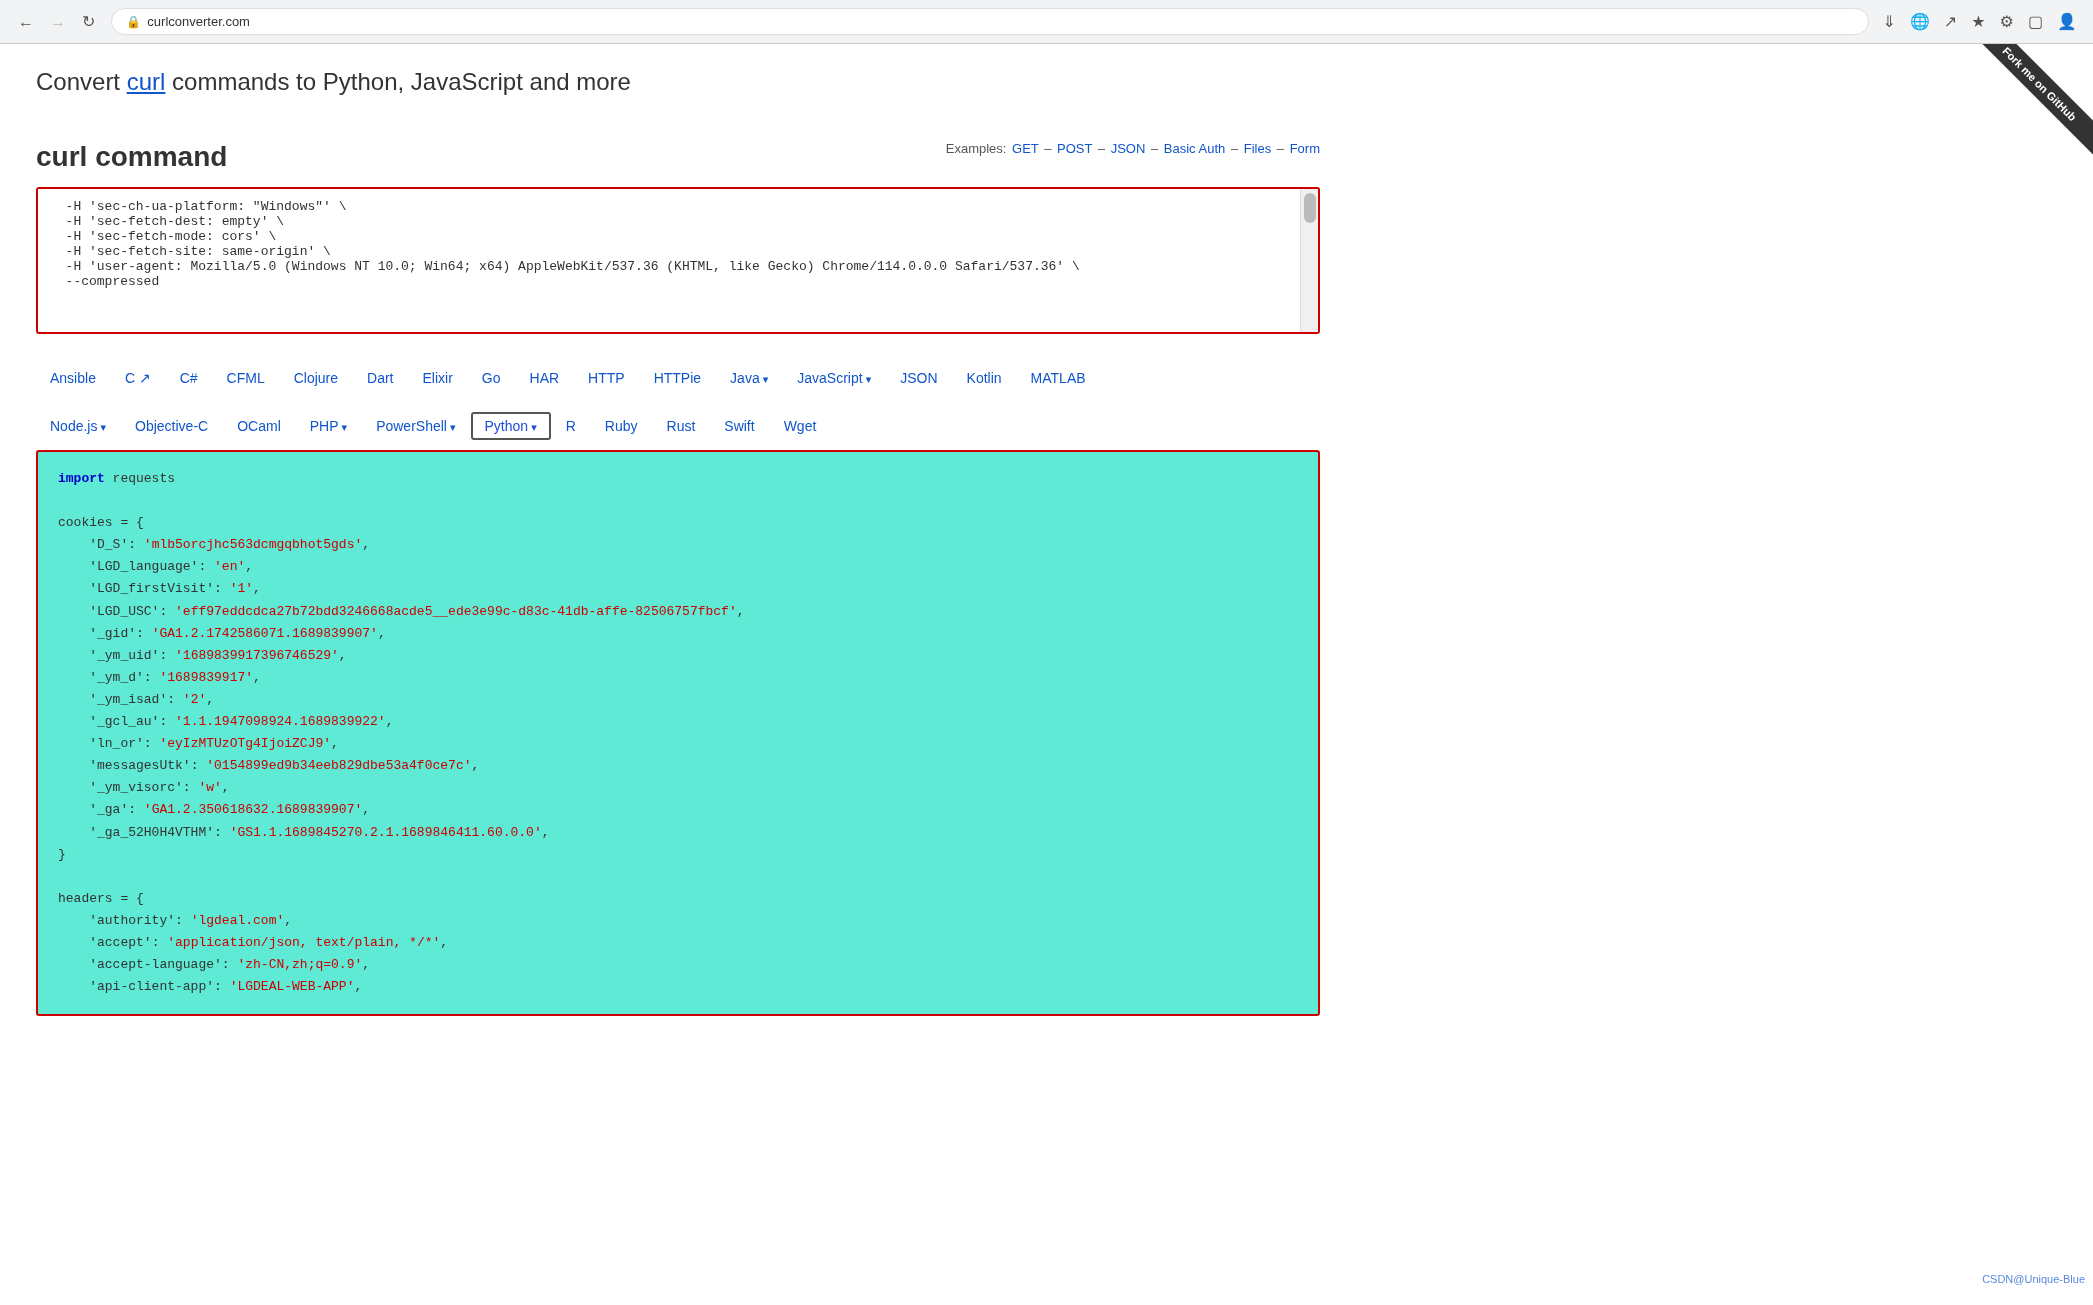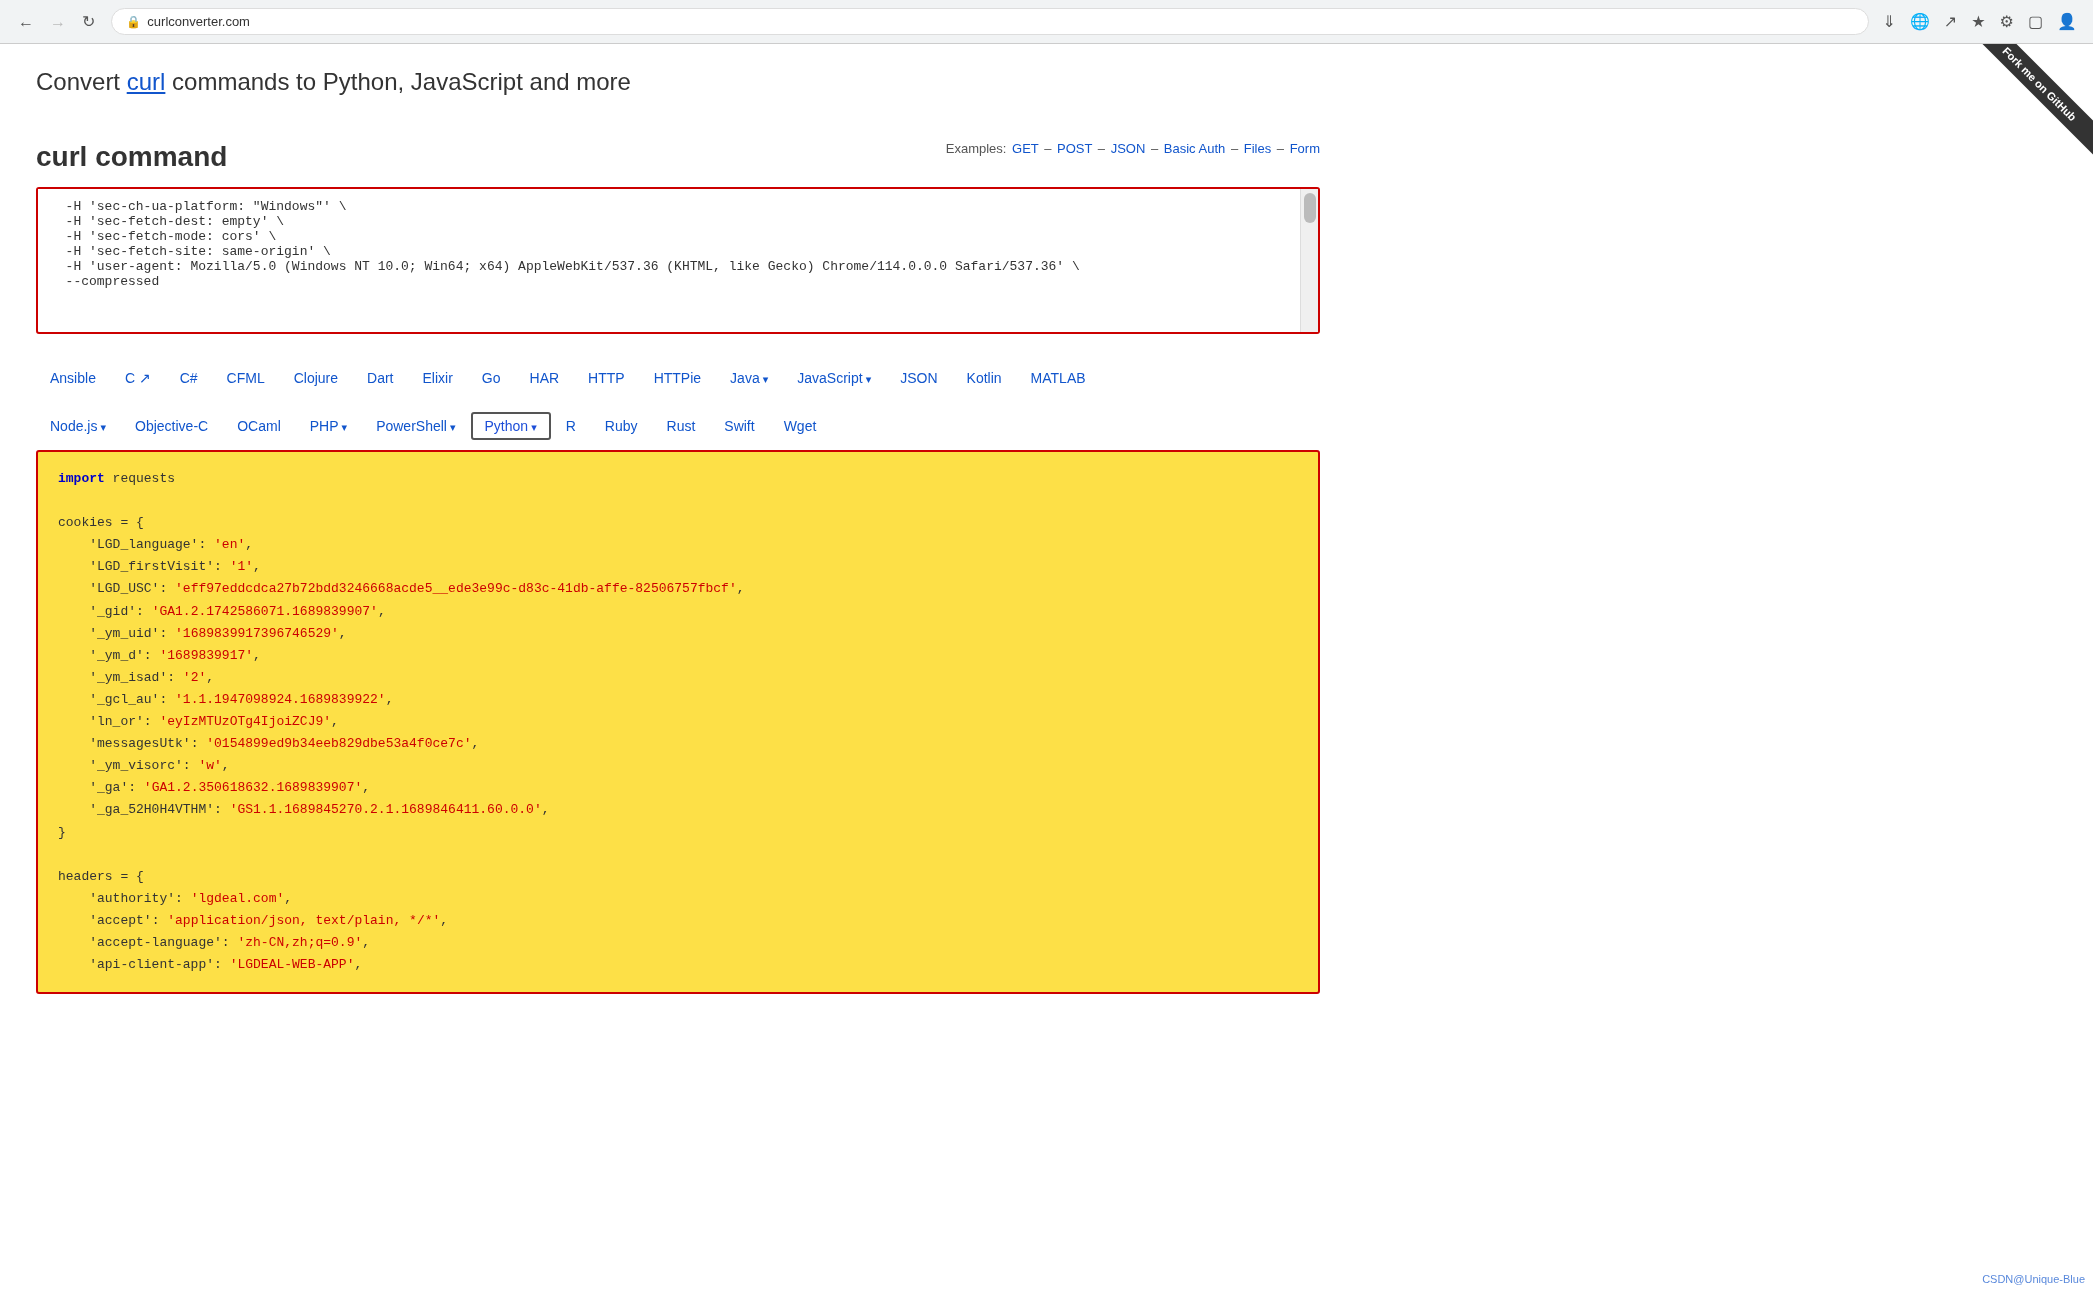--- a/index.html
+++ b/index.html
@@ -196,21 +196,21 @@
     }
 
     
     .output-container {
       border: 2px solid #cc0000;
       border-radius: 3px;
       padding: 16px 20px;
       font-family: 'Courier New', monospace;
       font-size: 13px;
       line-height: 1.7;
-      background: #fde047;
+      background: #5eead4;
       min-height: 400px;
     }
 
     
     .kw { color: #0000cc; font-weight: bold; }        
     .str { color: #cc0000; }                           
     .var { color: #333; }                              
     .punct { color: #333; }                            
     .key { color: #333; }                              
 
@@ -318,20 +318,21 @@
     <a href="#" class="lang-tab">Ruby</a>
     <a href="#" class="lang-tab">Rust</a>
     <a href="#" class="lang-tab">Swift</a>
     <a href="#" class="lang-tab">Wget</a>
   </div>
 
   <div class="output-container">
     <div><span class="kw">import</span><span class="var"> requests</span></div>
     <div>&nbsp;</div>
     <div><span class="var">cookies</span><span class="punct"> = {</span></div>
+    <div><span class="key">&nbsp;&nbsp;&nbsp;&nbsp;'D_S'</span><span class="punct">: </span><span class="str">'mlb5orcjhc563dcmgqbhot5gds'</span><span class="punct">,</span></div>
     <div><span class="key">&nbsp;&nbsp;&nbsp;&nbsp;'LGD_language'</span><span class="punct">: </span><span class="str">'en'</span><span class="punct">,</span></div>
     <div><span class="key">&nbsp;&nbsp;&nbsp;&nbsp;'LGD_firstVisit'</span><span class="punct">: </span><span class="str">'1'</span><span class="punct">,</span></div>
     <div><span class="key">&nbsp;&nbsp;&nbsp;&nbsp;'LGD_USC'</span><span class="punct">: </span><span class="str">'eff97eddcdca27b72bdd3246668acde5__ede3e99c-d83c-41db-affe-82506757fbcf'</span><span class="punct">,</span></div>
     <div><span class="key">&nbsp;&nbsp;&nbsp;&nbsp;'_gid'</span><span class="punct">: </span><span class="str">'GA1.2.1742586071.1689839907'</span><span class="punct">,</span></div>
     <div><span class="key">&nbsp;&nbsp;&nbsp;&nbsp;'_ym_uid'</span><span class="punct">: </span><span class="str">'1689839917396746529'</span><span class="punct">,</span></div>
     <div><span class="key">&nbsp;&nbsp;&nbsp;&nbsp;'_ym_d'</span><span class="punct">: </span><span class="str">'1689839917'</span><span class="punct">,</span></div>
     <div><span class="key">&nbsp;&nbsp;&nbsp;&nbsp;'_ym_isad'</span><span class="punct">: </span><span class="str">'2'</span><span class="punct">,</span></div>
     <div><span class="key">&nbsp;&nbsp;&nbsp;&nbsp;'_gcl_au'</span><span class="punct">: </span><span class="str">'1.1.1947098924.1689839922'</span><span class="punct">,</span></div>
     <div><span class="key">&nbsp;&nbsp;&nbsp;&nbsp;'ln_or'</span><span class="punct">: </span><span class="str">'eyIzMTUzOTg4IjoiZCJ9'</span><span class="punct">,</span></div>
     <div><span class="key">&nbsp;&nbsp;&nbsp;&nbsp;'messagesUtk'</span><span class="punct">: </span><span class="str">'0154899ed9b34eeb829dbe53a4f0ce7c'</span><span class="punct">,</span></div>

